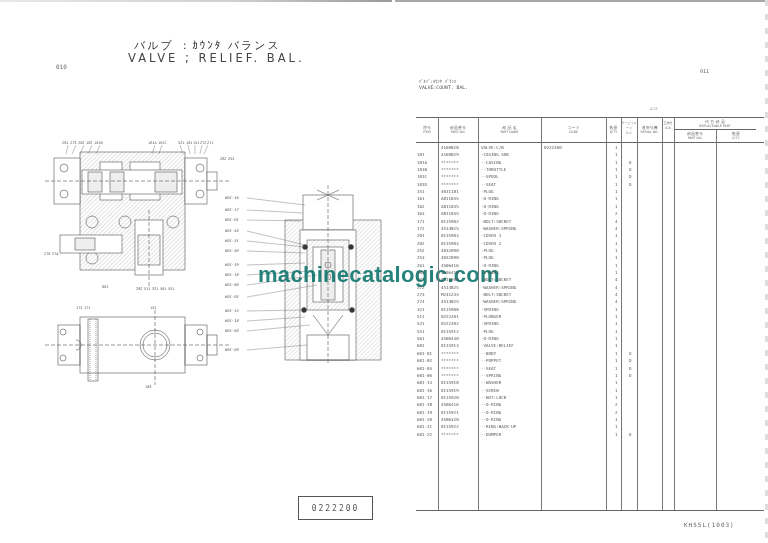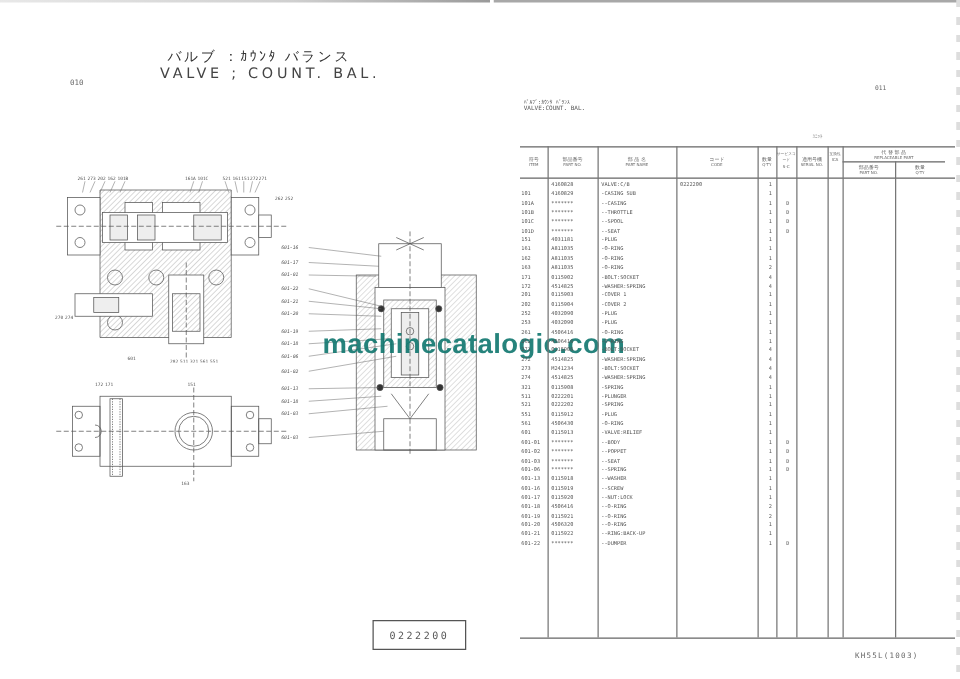--- a/index.html
+++ b/index.html
@@ -38,21 +38,21 @@
   .footer-model { position: absolute; left: 684px; top: 521px; font-family: "DejaVu Sans Mono", monospace; font-size: 6px; letter-spacing: 1px; color: #666; }
 </style>
 </head>
 <body>
 
 <div class="top-edge-left"></div>
 <div class="top-edge-right"></div>
 <div class="right-edge"></div>
 
 <div class="left-title-jp">バルブ ：ｶｳﾝﾀ バランス</div>
-<div class="left-title-en">VALVE ; COUNT. BAL.</div>
+<div class="left-title-en">VALVE ; RELIEF. BAL.</div>
 <div class="left-page-no">010</div>
 
 <div class="drawing" style="left:40px;top:140px;">
   <svg width="200" height="150" viewBox="0 0 200 150">
     <defs>
       <pattern id="hatch" width="3" height="3" patternUnits="userSpaceOnUse" patternTransform="rotate(45)">
         <line x1="0" y1="0" x2="0" y2="3" stroke="#999" stroke-width="0.6"></line>
       </pattern>
     </defs>
     <g stroke="#555" stroke-width="0.6" fill="none">

